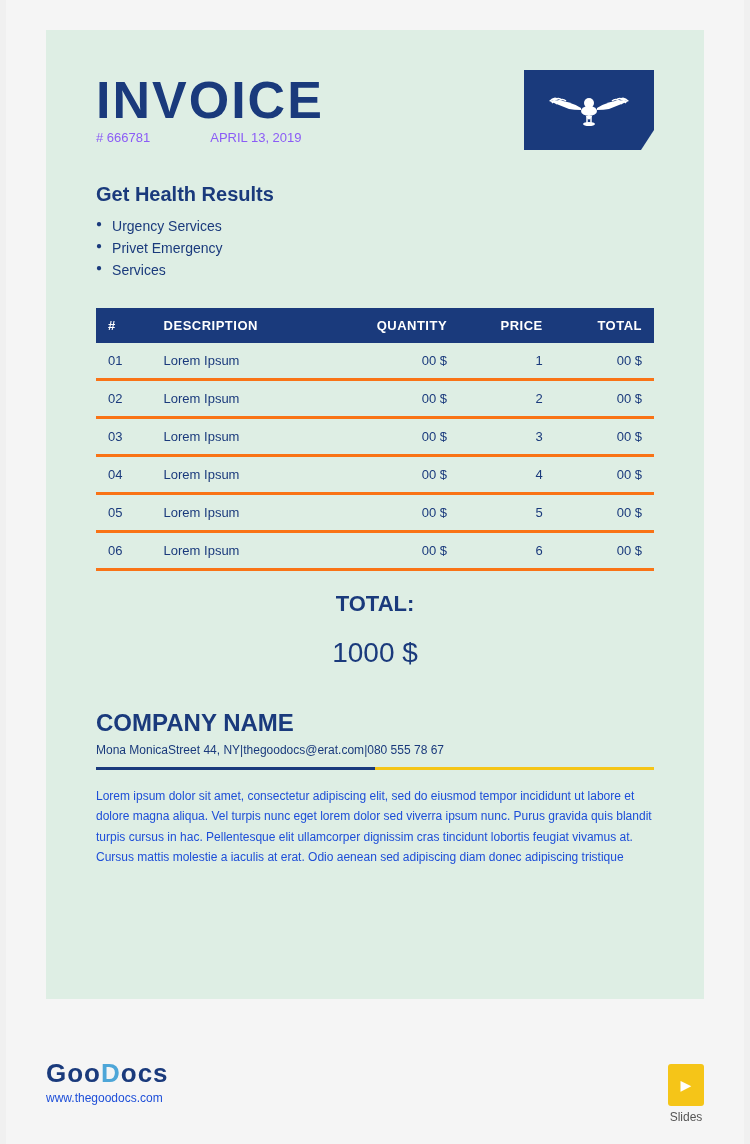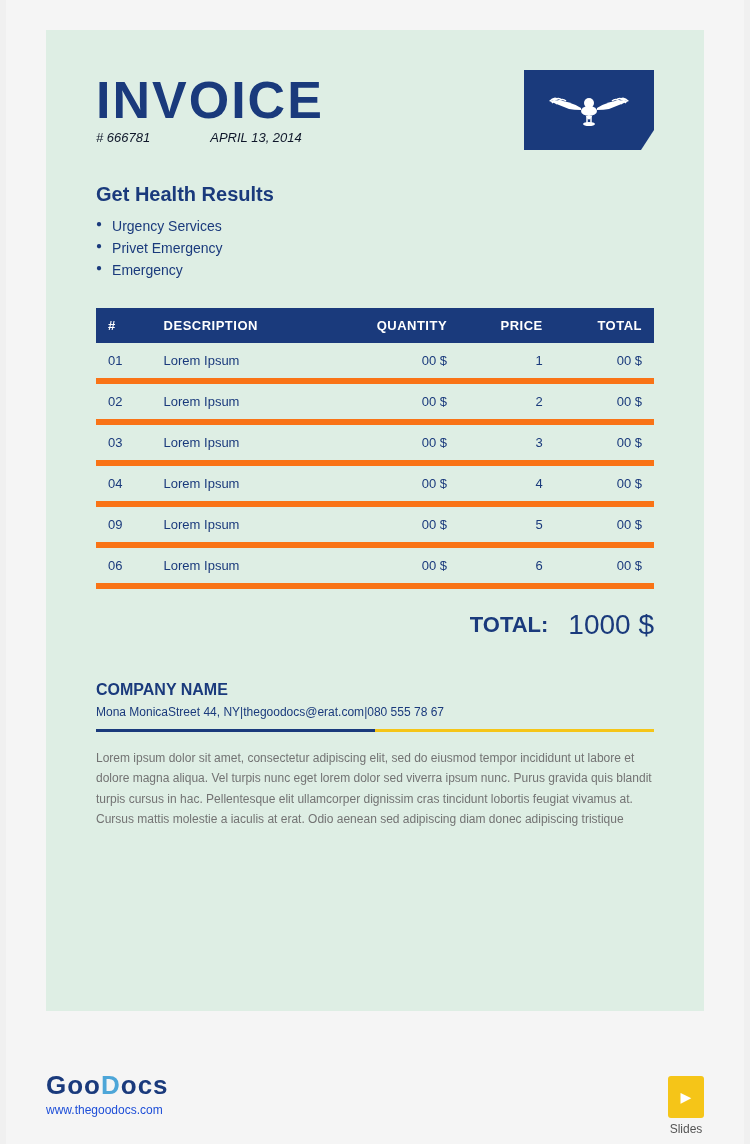--- a/index.html
+++ b/index.html
@@ -50,24 +50,23 @@
       display: flex;
       align-items: center;
       justify-content: center;
       clip-path: polygon(0 0, 100% 0, 100% 75%, 90% 100%, 0 100%);
       position: relative;
     }
 
     .invoice-meta {
       display: flex;
       gap: 60px;
-      color: #0f172a;
+      color: #8b5cf6;
       font-size: 13px;
       margin-bottom: 28px;
-      font-style: italic;
     }
 
     .section-title {
       font-size: 20px;
       font-weight: bold;
       color: #1a3a7c;
       margin-bottom: 12px;
     }
 
     .services-list {
@@ -110,21 +109,21 @@
       letter-spacing: 0.5px;
     }
 
     .invoice-table thead th:nth-child(3),
     .invoice-table thead th:nth-child(4),
     .invoice-table thead th:nth-child(5) {
       text-align: right;
     }
 
     .invoice-table tbody tr {
-      border-bottom: 6px solid #f97316;
+      border-bottom: 3px solid #f97316;
     }
 
     .invoice-table tbody td {
       padding: 10px 12px;
       color: #1a3a7c;
       font-size: 13px;
     }
 
     .invoice-table tbody td:nth-child(3),
     .invoice-table tbody td:nth-child(4),
@@ -132,20 +131,21 @@
       text-align: right;
     }
 
     
     .total-row {
       display: flex;
       justify-content: flex-end;
       align-items: center;
       gap: 20px;
       margin: 20px 0 30px 0;
+      flex-direction: column;
     }
 
     .total-label {
       font-size: 22px;
       font-weight: bold;
       color: #1a3a7c;
     }
 
     .total-value {
       font-size: 28px;
@@ -153,21 +153,21 @@
       font-weight: normal;
     }
 
     
     .company-section {
       margin-top: 10px;
       padding-top: 10px;
     }
 
     .company-name {
-      font-size: 16px;
+      font-size: 24px;
       font-weight: bold;
       color: #1a3a7c;
       margin-bottom: 6px;
     }
 
     .company-info {
       font-size: 12px;
       color: #1a3a7c;
       display: flex;
       align-items: center;
@@ -179,30 +179,30 @@
     }
 
     .divider-line {
       height: 3px;
       background: linear-gradient(to right, #1a3a7c 50%, #f5c518 50%);
       margin-bottom: 16px;
     }
 
     .disclaimer-text {
       font-size: 12px;
-      color: #737373;
+      color: #1d4ed8;
       line-height: 1.7;
     }
 
     
     .bottom-branding {
       display: flex;
       justify-content: space-between;
       align-items: center;
-      padding: 20px 40px 8px 40px;
+      padding: 20px 40px 20px 40px;
       background: #f5f5f5;
     }
 
     .gooddocs-brand {
       display: flex;
       flex-direction: column;
     }
 
     .gooddocs-logo {
       font-size: 26px;
@@ -261,21 +261,21 @@
 
 <div class="page-wrapper">
 
   <div class="invoice-container">
 
     <div class="invoice-header">
       <div>
         <div class="invoice-title">INVOICE</div>
         <div class="invoice-meta">
           <span># 666781</span>
-          <span>APRIL 13, 2014</span>
+          <span>APRIL 13, 2019</span>
         </div>
       </div>
       <div class="invoice-logo">
         <svg class="bird-icon" viewBox="0 0 90 55">
 
           <g fill="white">
 
             <ellipse cx="45" cy="28" rx="8" ry="5"></ellipse>
 
             <circle cx="45" cy="20" r="5"></circle>
@@ -306,21 +306,21 @@
     <div class="section-title">Get Health Results</div>
 
     <ul class="services-list">
       <li>
         <span>Urgency Services</span>
       </li>
       <li>
         <span>Privet Emergency</span>
       </li>
       <li>
-        <span>Emergency</span>
+        <span>Services</span>
       </li>
     </ul>
 
     <table class="invoice-table">
       <thead>
         <tr>
           <th>#</th>
           <th>DESCRIPTION</th>
           <th>QUANTITY</th>
           <th>PRICE</th>
@@ -350,21 +350,21 @@
       <td>00 $</td>
     </tr>
           <tr>
       <td>04</td>
       <td>Lorem Ipsum</td>
       <td>00 $</td>
       <td>4</td>
       <td>00 $</td>
     </tr>
           <tr>
-      <td>09</td>
+      <td>05</td>
       <td>Lorem Ipsum</td>
       <td>00 $</td>
       <td>5</td>
       <td>00 $</td>
     </tr>
           <tr>
       <td>06</td>
       <td>Lorem Ipsum</td>
       <td>00 $</td>
       <td>6</td>

